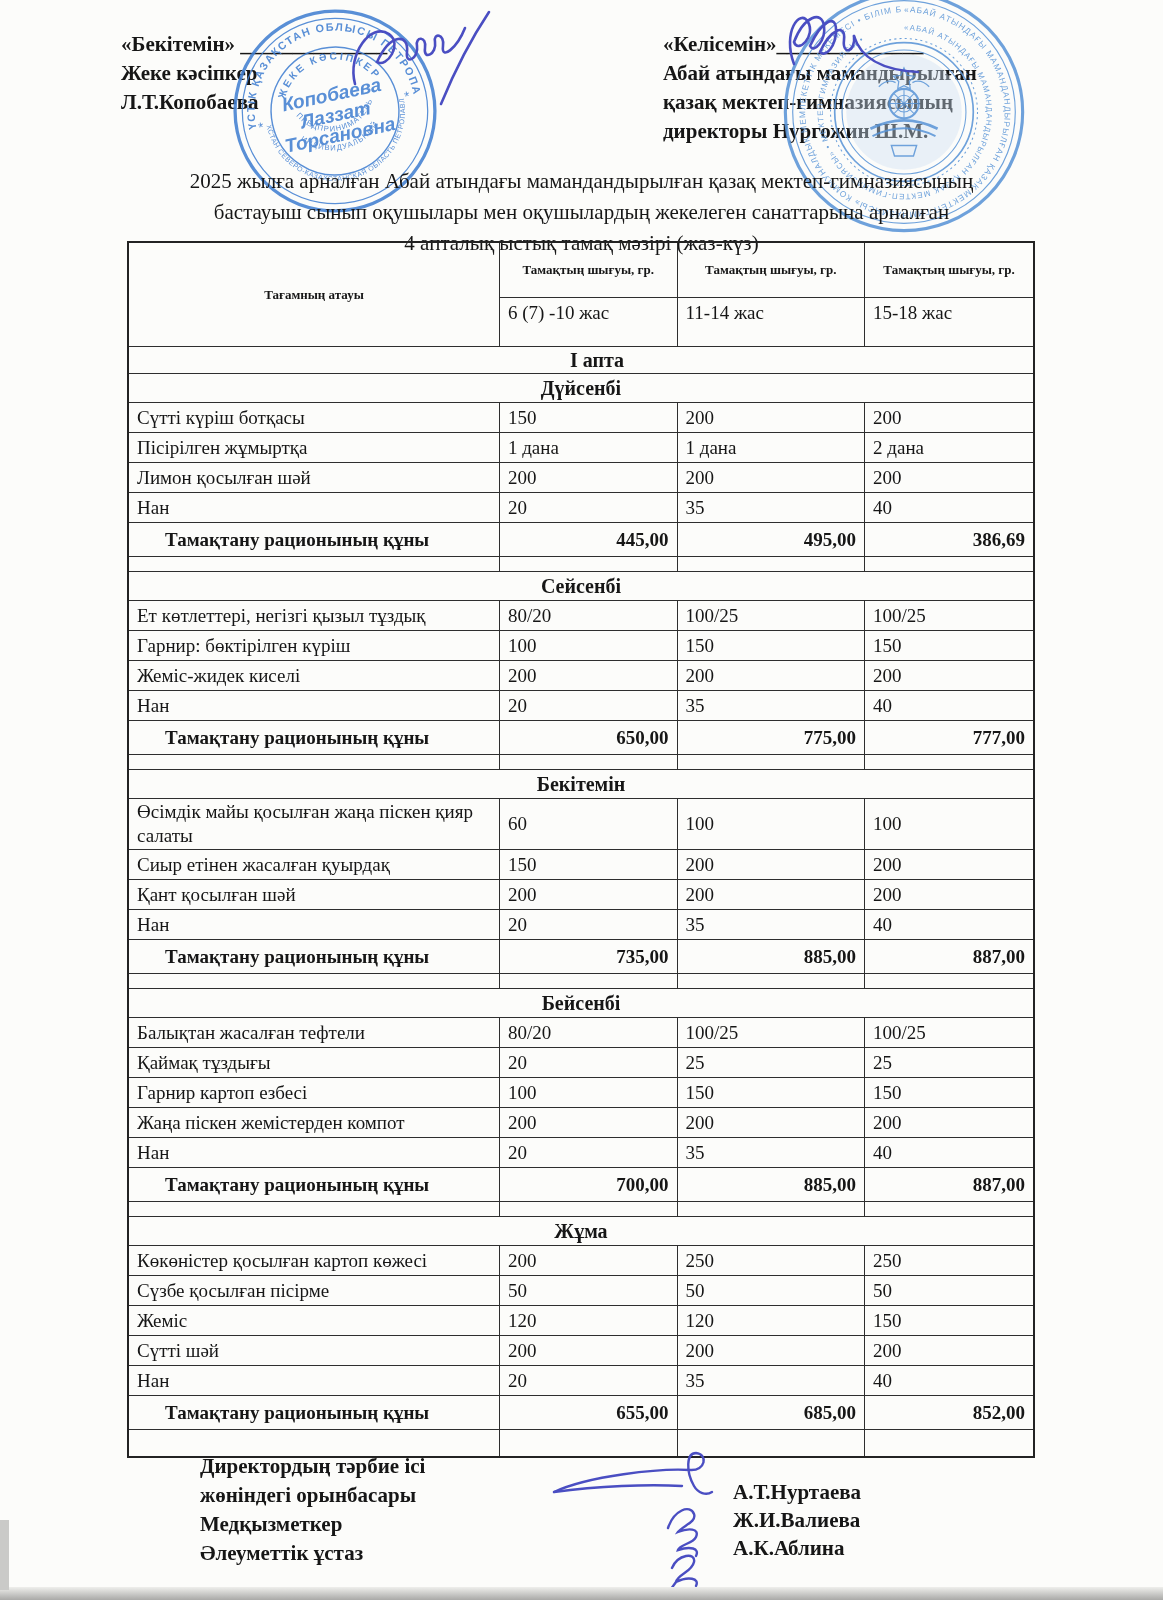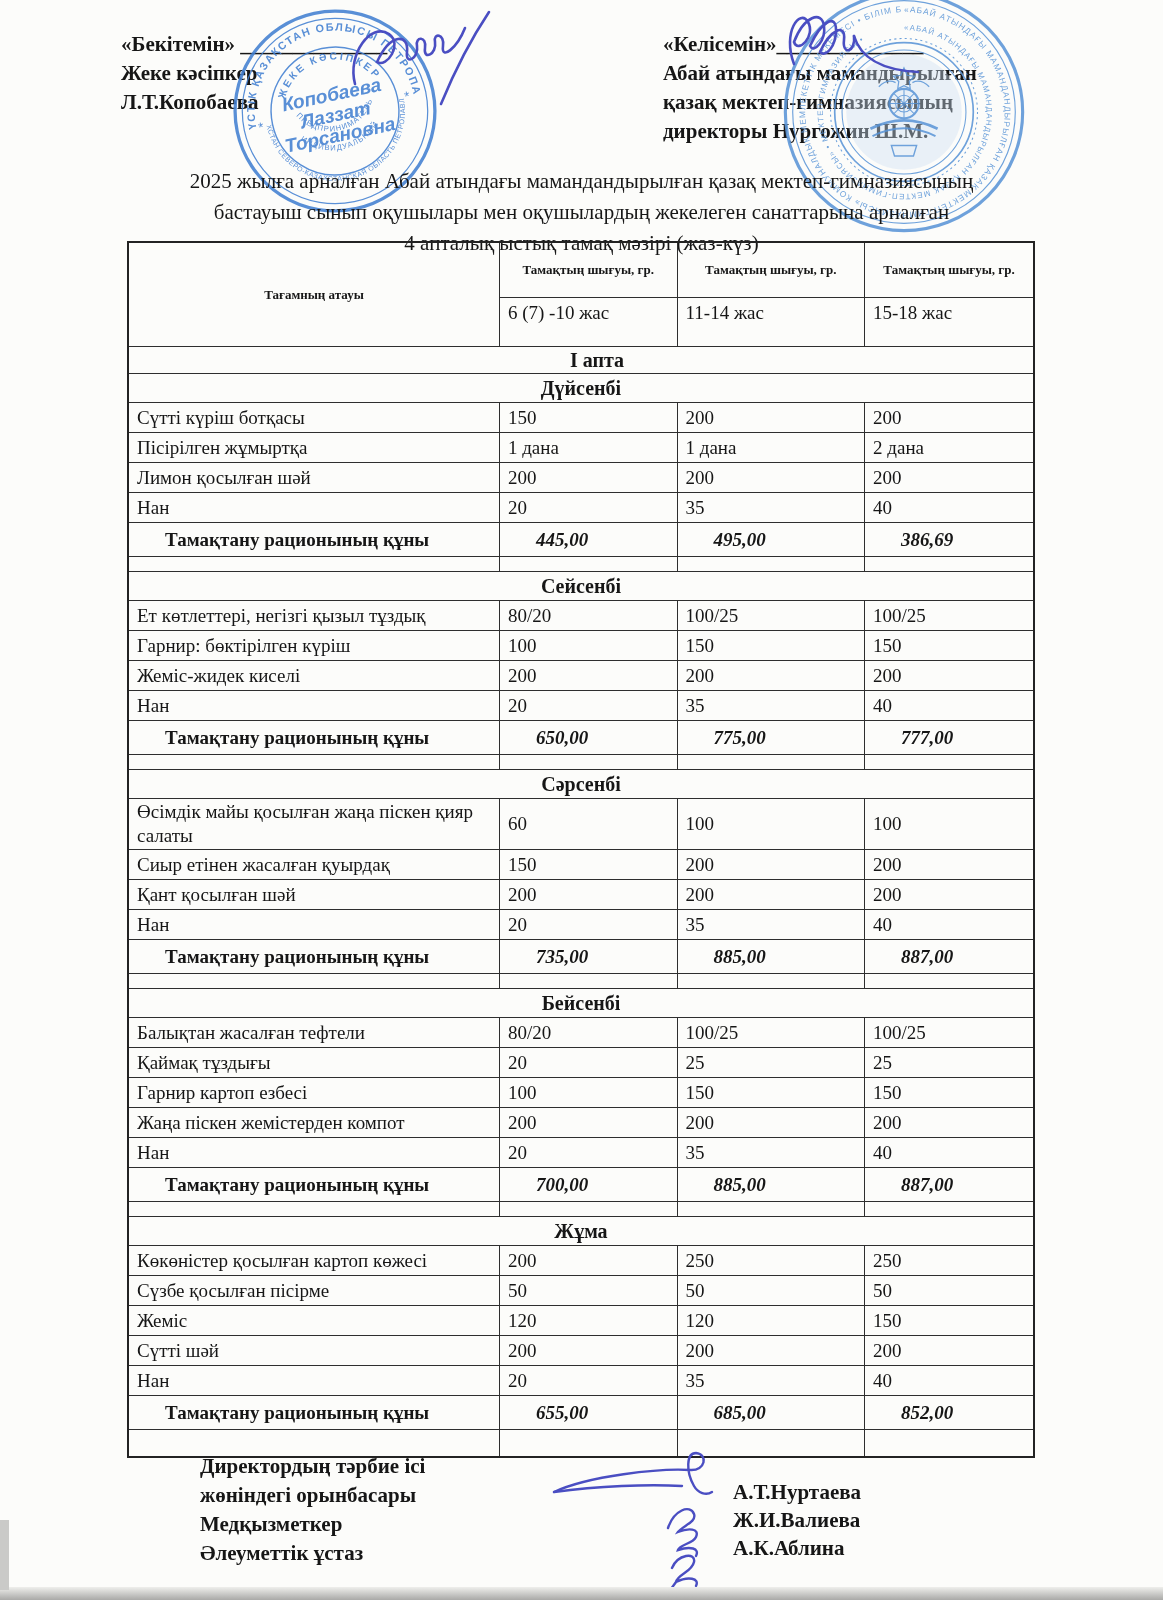--- a/index.html
+++ b/index.html
@@ -45,21 +45,21 @@
     overflow:hidden;
   }
   col.c-dish{width:41%;} col.c-a1{width:19.6%;} col.c-a2{width:20.7%;} col.c-a3{width:18.7%;}
   tr.h-top th{height:52px;font-size:13px;font-weight:bold;text-align:center;}
   tr.h-age td{height:44px;vertical-align:top;padding-top:3px;text-align:left;}
   tr.r-week td, tr.r-day td{font-weight:bold;text-align:center;font-size:20px;}
   tr.r-week td{height:23px;padding-left:40px;} tr.r-day td{height:26px;}
   tr.r-item td{height:27px;}
   td.v{text-align:left;padding-left:12px;}
   tr.r-cost td{height:31px;font-weight:bold;padding-left:36px;}
-  tr.r-cost td.v{text-align:left;font-style:italic;}
+  tr.r-cost td.v{text-align:right;}
   tr.r-spacer td{height:14px;padding:0;}
   tr.r-tail td{height:26px;padding:0;}
 
   
   .ftr-roles{position:absolute;left:200px;top:1452px;font-size:21px;font-weight:bold;line-height:29px;}
   .ftr-names{position:absolute;left:733px;top:1478px;font-size:21px;font-weight:bold;line-height:28px;}
 
   .stamp text{font-family:"Liberation Sans", sans-serif;}
   .stamp .script{font-family:"Liberation Serif", serif;font-style:italic;}
 </style>
@@ -269,21 +269,21 @@
           <td class="v">775,00</td>
           <td class="v">777,00</td>
         </tr>
         <tr class="r-spacer">
           <td></td>
           <td></td>
           <td></td>
           <td></td>
         </tr>
         <tr class="r-day">
-          <td colspan="4">Сәрсенбі</td>
+          <td colspan="4">Бекітемін</td>
         </tr>
         <tr class="r-item">
           <td>Өсімдік майы қосылған жаңа піскен қияр салаты</td>
           <td class="v">60</td>
           <td class="v">100</td>
           <td class="v">100</td>
         </tr>
         <tr class="r-item">
           <td>Сиыр етінен жасалған қуырдақ</td>
           <td class="v">150</td>

